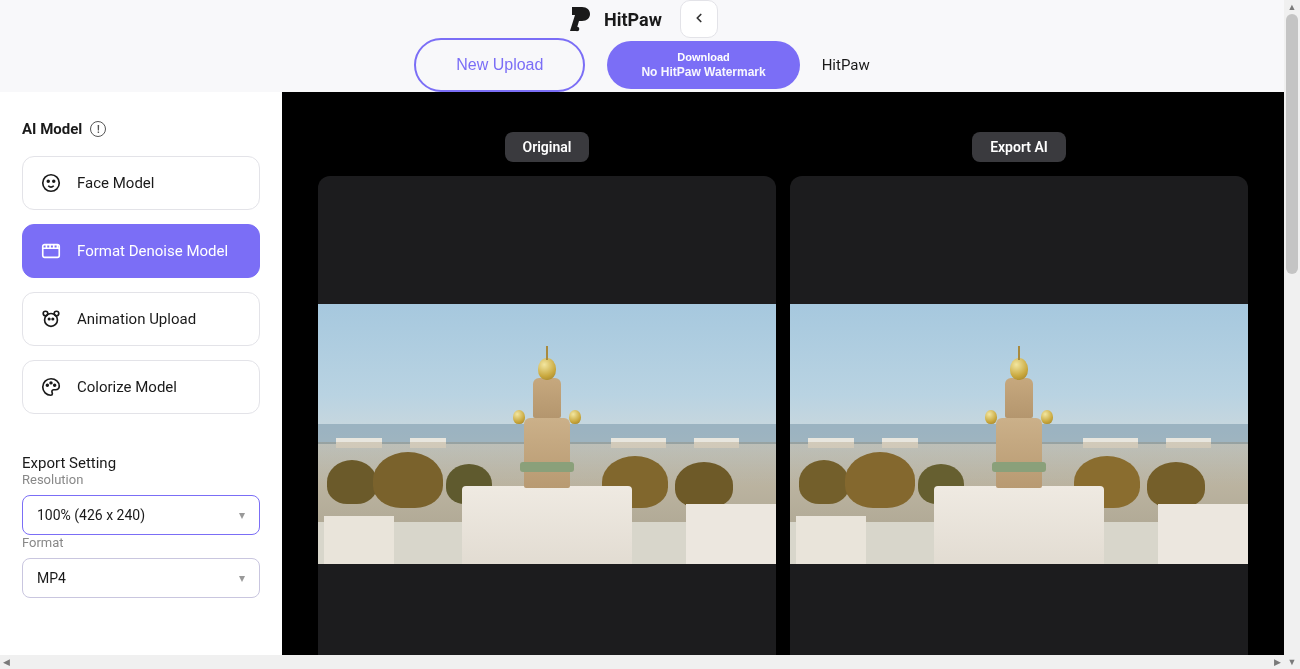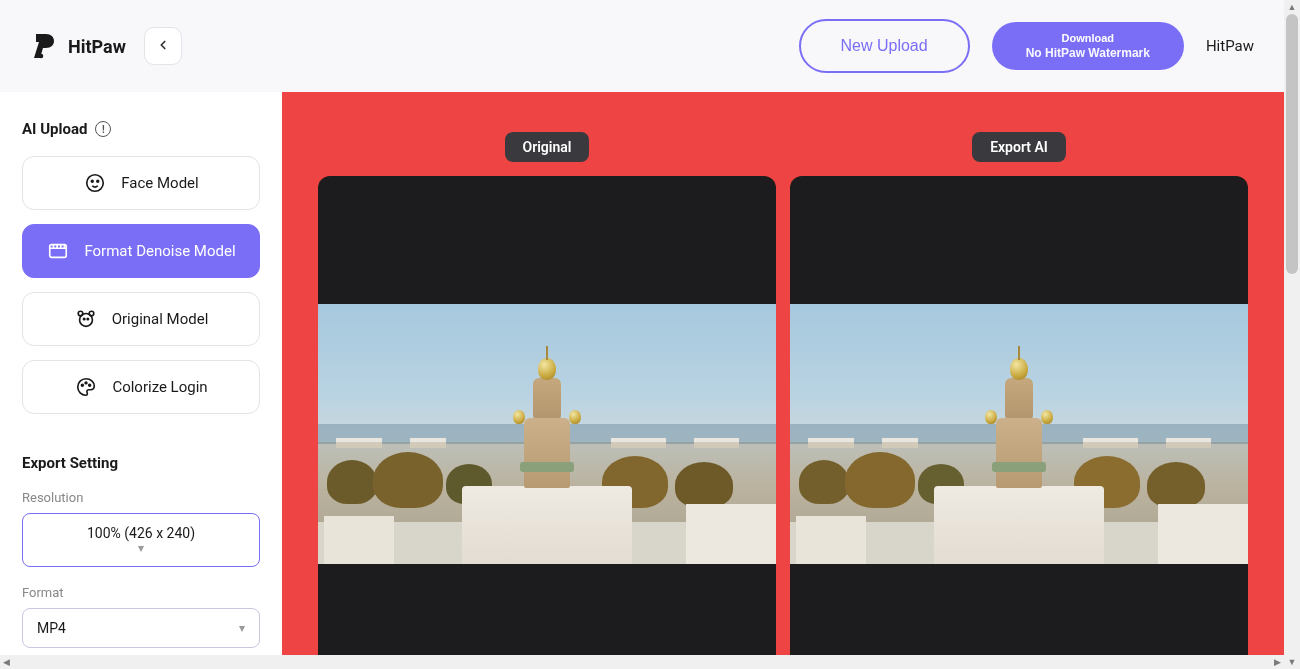--- a/index.html
+++ b/index.html
@@ -11,20 +11,21 @@
   overflow: hidden;
   position: relative;
 }
 .header {
   height: 92px;
   background: #f8f8fa;
   display: flex;
   align-items: center;
   padding: 0 30px;
   justify-content: space-between;
+  flex-direction: column;
 }
 .header-left {
   display: flex;
   align-items: center;
   gap: 18px;
 }
 .logo {
   display: flex;
   align-items: center;
   gap: 10px;
@@ -81,21 +82,21 @@
   height: calc(100% - 92px);
 }
 .sidebar {
   width: 282px;
   background: #fff;
   padding: 28px 22px 20px 22px;
   overflow-y: auto;
 }
 .content {
   flex: 1;
-  background: #ef4444;
+  background: #000000;
   padding: 40px 36px 0 36px;
   overflow: hidden;
   text-align: center;
 }
 .section-title {
   font-size: 15px;
   font-weight: 700;
   color: #1a1a1a;
   display: flex;
   align-items: center;
@@ -116,49 +117,48 @@
   display: flex;
   align-items: center;
   gap: 14px;
   border: 1px solid #e3e3e8;
   border-radius: 12px;
   padding: 14px 16px;
   cursor: pointer;
   font-size: 15px;
   color: #1a1a1a;
   background: #fff;
-  justify-content: center;
 }
 .model-item.active {
   background: #7b6ef6;
   color: #fff;
   border-color: #7b6ef6;
 }
 .model-icon {
   width: 24px; height: 24px;
   flex-shrink: 0;
   display: flex; align-items: center; justify-content: center;
 }
-.export-title { margin-top: 40px; font-size: 15px; font-weight: 700; color: #1a1a1a; }
-.field-label { margin-top: 18px; font-size: 13px; color: #888; }
+.export-title { margin-top: 40px; font-size: 15px; font-weight: 400; color: #1a1a1a; }
+.field-label { font-size: 13px; color: #888; }
 .select {
   margin-top: 8px;
   width: 100%;
   border: 1px solid #c9c6df;
   border-radius: 8px;
   padding: 11px 14px;
   font-size: 14px;
   color: #1a1a1a;
   display: flex;
   justify-content: space-between;
   align-items: center;
   cursor: pointer;
   background: #fff;
 }
-.select.highlight { border-color: #7b6ef6; flex-direction: column; }
+.select.highlight { border-color: #7b6ef6; }
 .chev { color: #999; font-size: 12px; }
 
 .compare-wrap {
   display: flex;
   gap: 14px;
   height: 100%;
 }
 .pane {
   flex: 1;
   display: flex;
@@ -303,21 +303,21 @@
       <div class="dl-sub">No HitPaw Watermark</div>
     </button>
     <span class="login">HitPaw</span>
   </div>
 </div>
 
 <div class="main">
 
   <aside class="sidebar">
     <div class="section-title">
-      <span>AI Upload</span>
+      <span>AI Model</span>
       <span class="info-icon">!</span>
     </div>
 
     <div class="model-list">
       <div class="model-item">
         <span class="model-icon">
           <svg width="22" height="22" viewBox="0 0 24 24" fill="none" stroke="#1a1a1a" stroke-width="1.8">
                 <circle cx="12" cy="12" r="9"></circle>
                 <circle cx="9" cy="10" r="1" fill="#1a1a1a"></circle>
                 <circle cx="15" cy="10" r="1" fill="#1a1a1a"></circle>
@@ -340,33 +340,33 @@
       <div class="model-item">
         <span class="model-icon">
           <svg width="22" height="22" viewBox="0 0 24 24" fill="none" stroke="#1a1a1a" stroke-width="1.8">
                 <circle cx="12" cy="13" r="7"></circle>
                 <circle cx="6" cy="6" r="2.5"></circle>
                 <circle cx="18" cy="6" r="2.5"></circle>
                 <circle cx="10" cy="12" r="0.8" fill="#1a1a1a"></circle>
                 <circle cx="14" cy="12" r="0.8" fill="#1a1a1a"></circle>
               </svg>
         </span>
-        <span>Original Model</span>
+        <span>Animation Upload</span>
       </div>
 
       <div class="model-item">
         <span class="model-icon">
           <svg width="22" height="22" viewBox="0 0 24 24" fill="none" stroke="#1a1a1a" stroke-width="1.8">
                 <path d="M12 3c5 0 9 3.5 9 8 0 3-2 4-4 4h-2c-1 0-2 .8-2 2 0 1 .5 1.5.5 2.3 0 1-.8 1.7-1.8 1.7C7 21 3 17 3 12s4-9 9-9z"></path>
                 <circle cx="8" cy="10" r="1" fill="#1a1a1a"></circle>
                 <circle cx="12" cy="7.5" r="1" fill="#1a1a1a"></circle>
                 <circle cx="16" cy="10" r="1" fill="#1a1a1a"></circle>
               </svg>
         </span>
-        <span>Colorize Login</span>
+        <span>Colorize Model</span>
       </div>
     </div>
 
     <div class="export-title">Export Setting</div>
 
     <div class="field-label">Resolution</div>
     <div class="select highlight">
       <span>100% (426 x 240)</span>
       <span class="chev">▾</span>
     </div>

